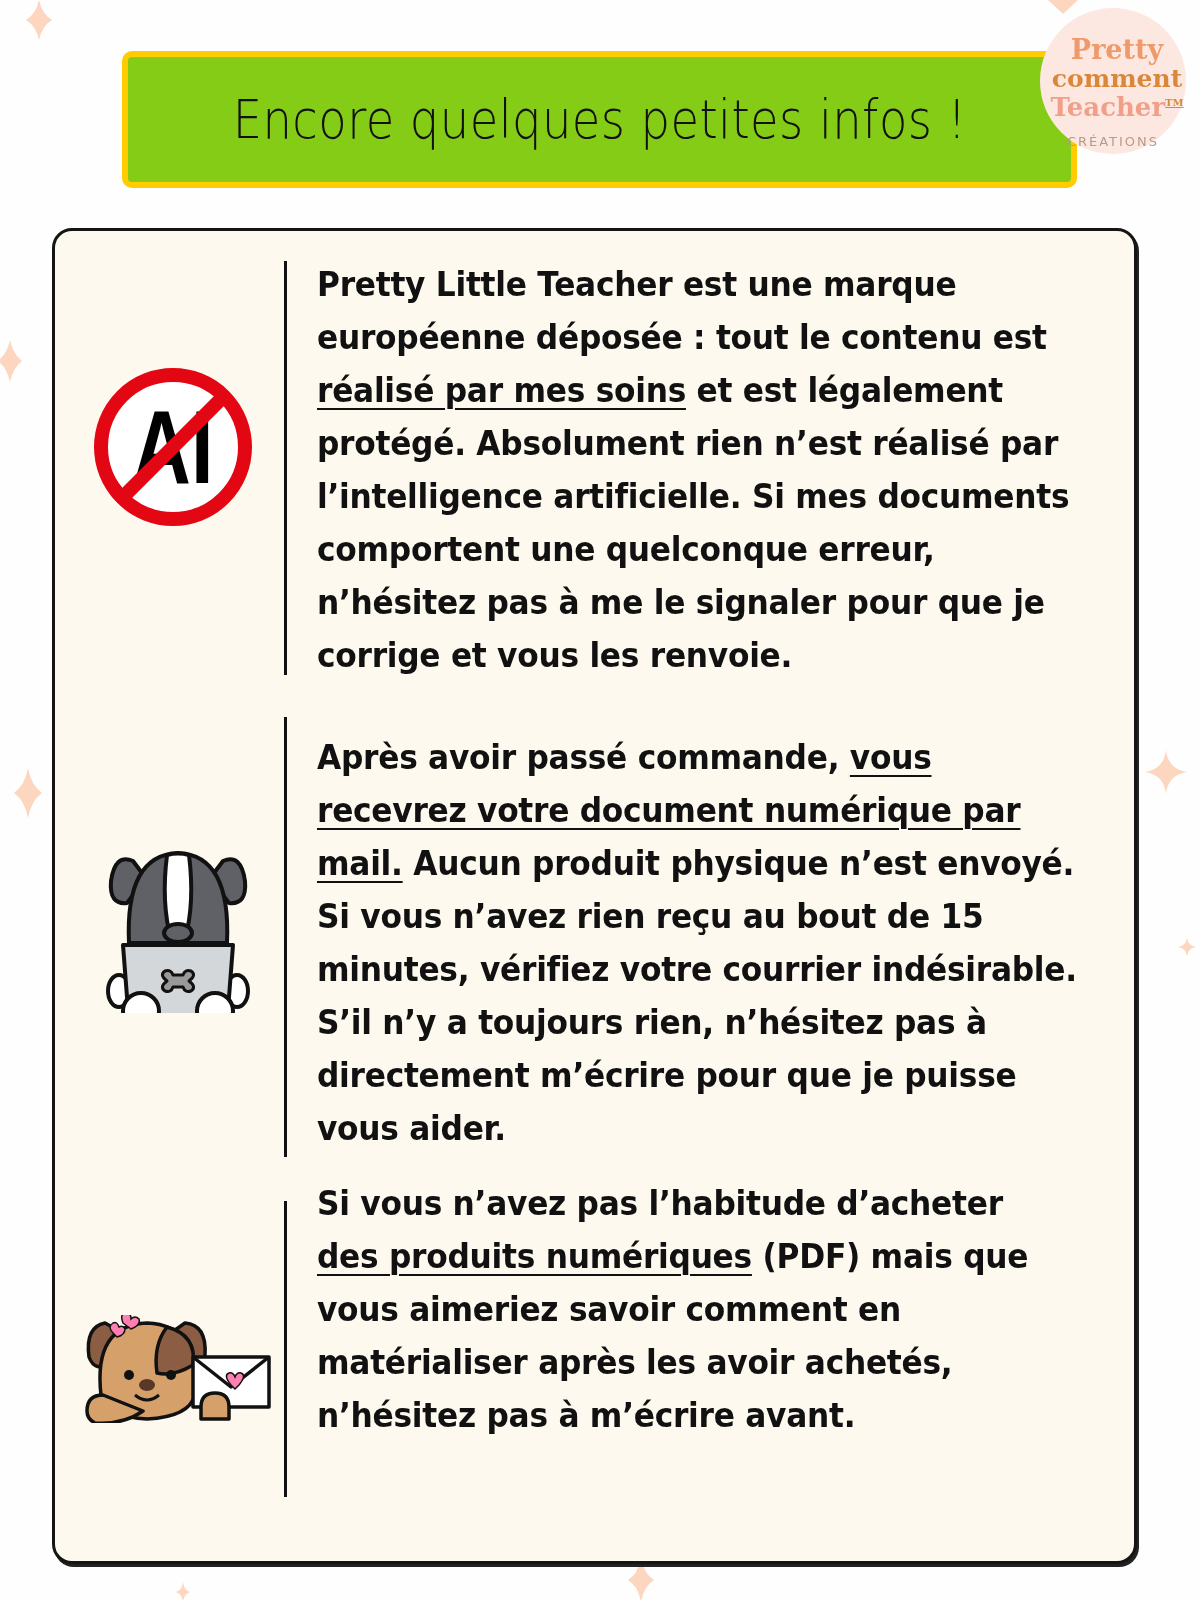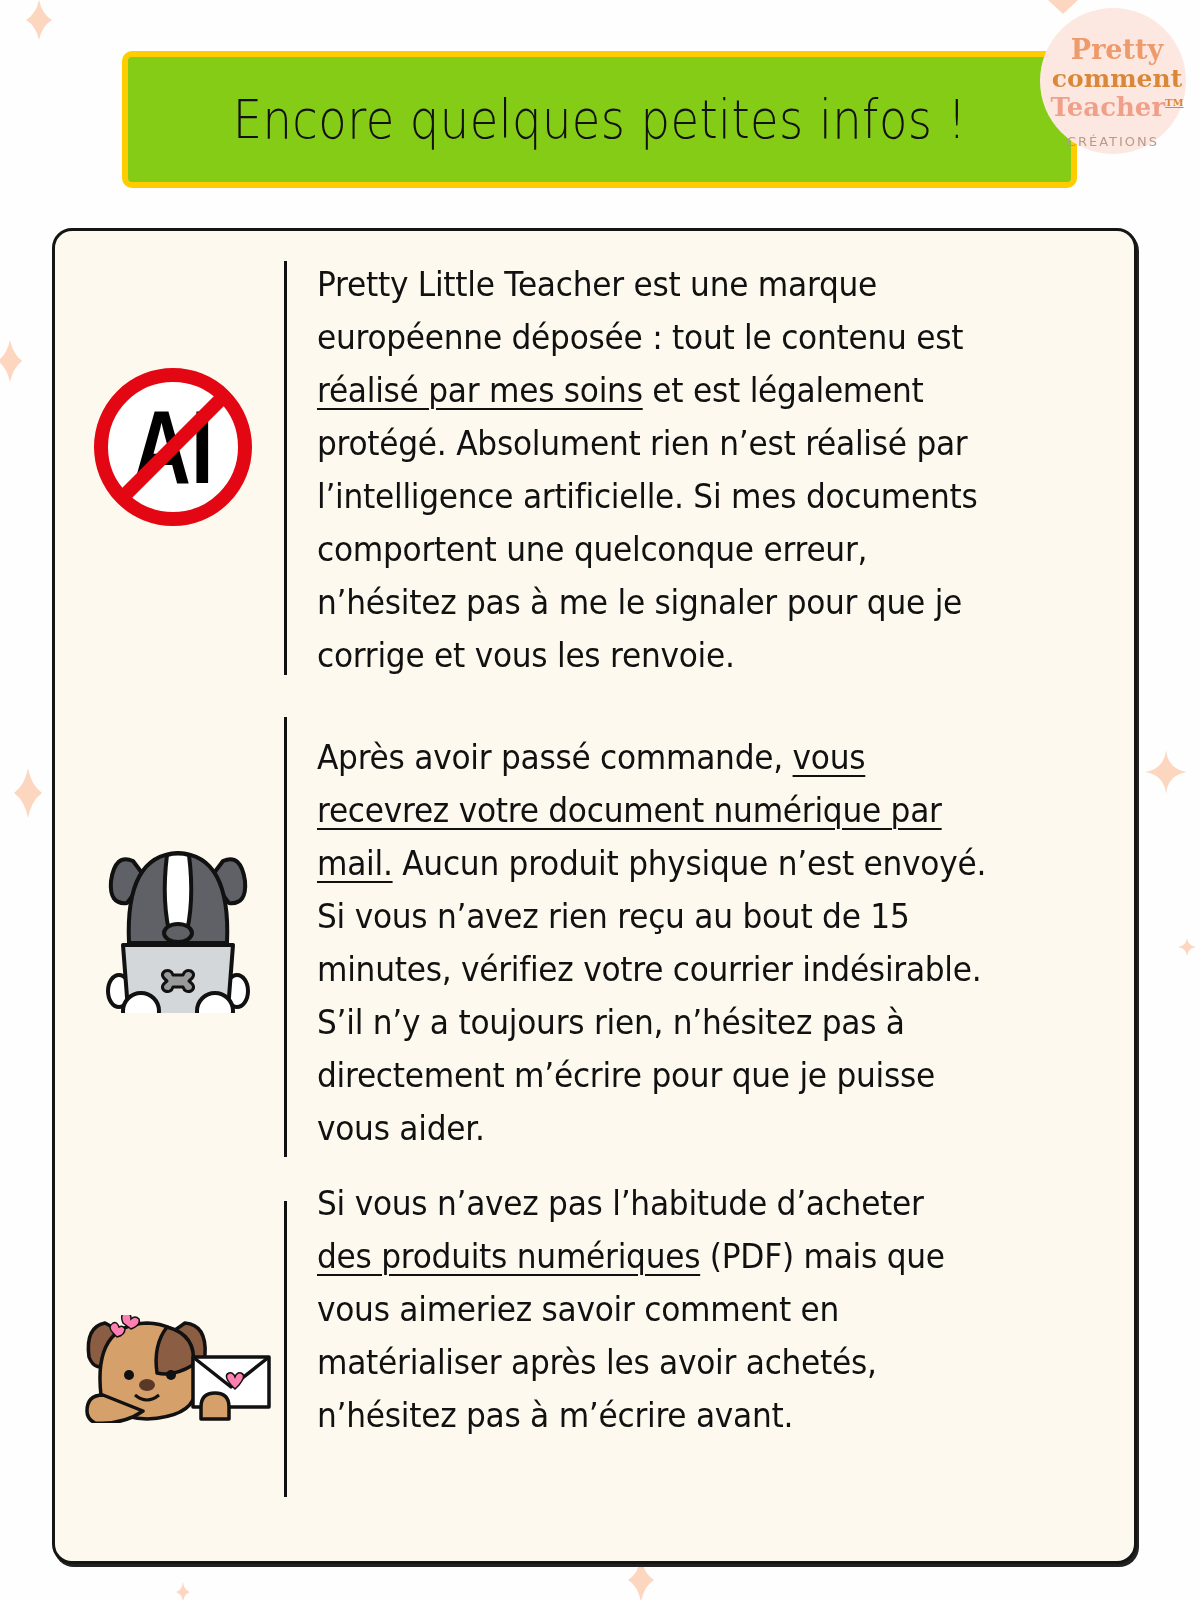--- a/index.html
+++ b/index.html
@@ -65,21 +65,21 @@
     width: 3px;
     background: #111;
   }
   .icon-wrap { position: absolute; }
   .para {
     position: absolute;
     left: 262px;
     width: 800px;
     font-family: "DejaVu Sans", sans-serif;
     font-size: 34px;
-    font-weight: 400;
+    font-weight: 700;
     line-height: 53px;
     color: #111;
     letter-spacing: -0.3px;
   }
   .para .line { display: block; white-space: nowrap; transform-origin: left; transform: scaleX(0.92); }
   .u { text-decoration: underline; text-decoration-thickness: 2px; text-underline-offset: 6px; }
 </style>
 </head>
 <body>
 

